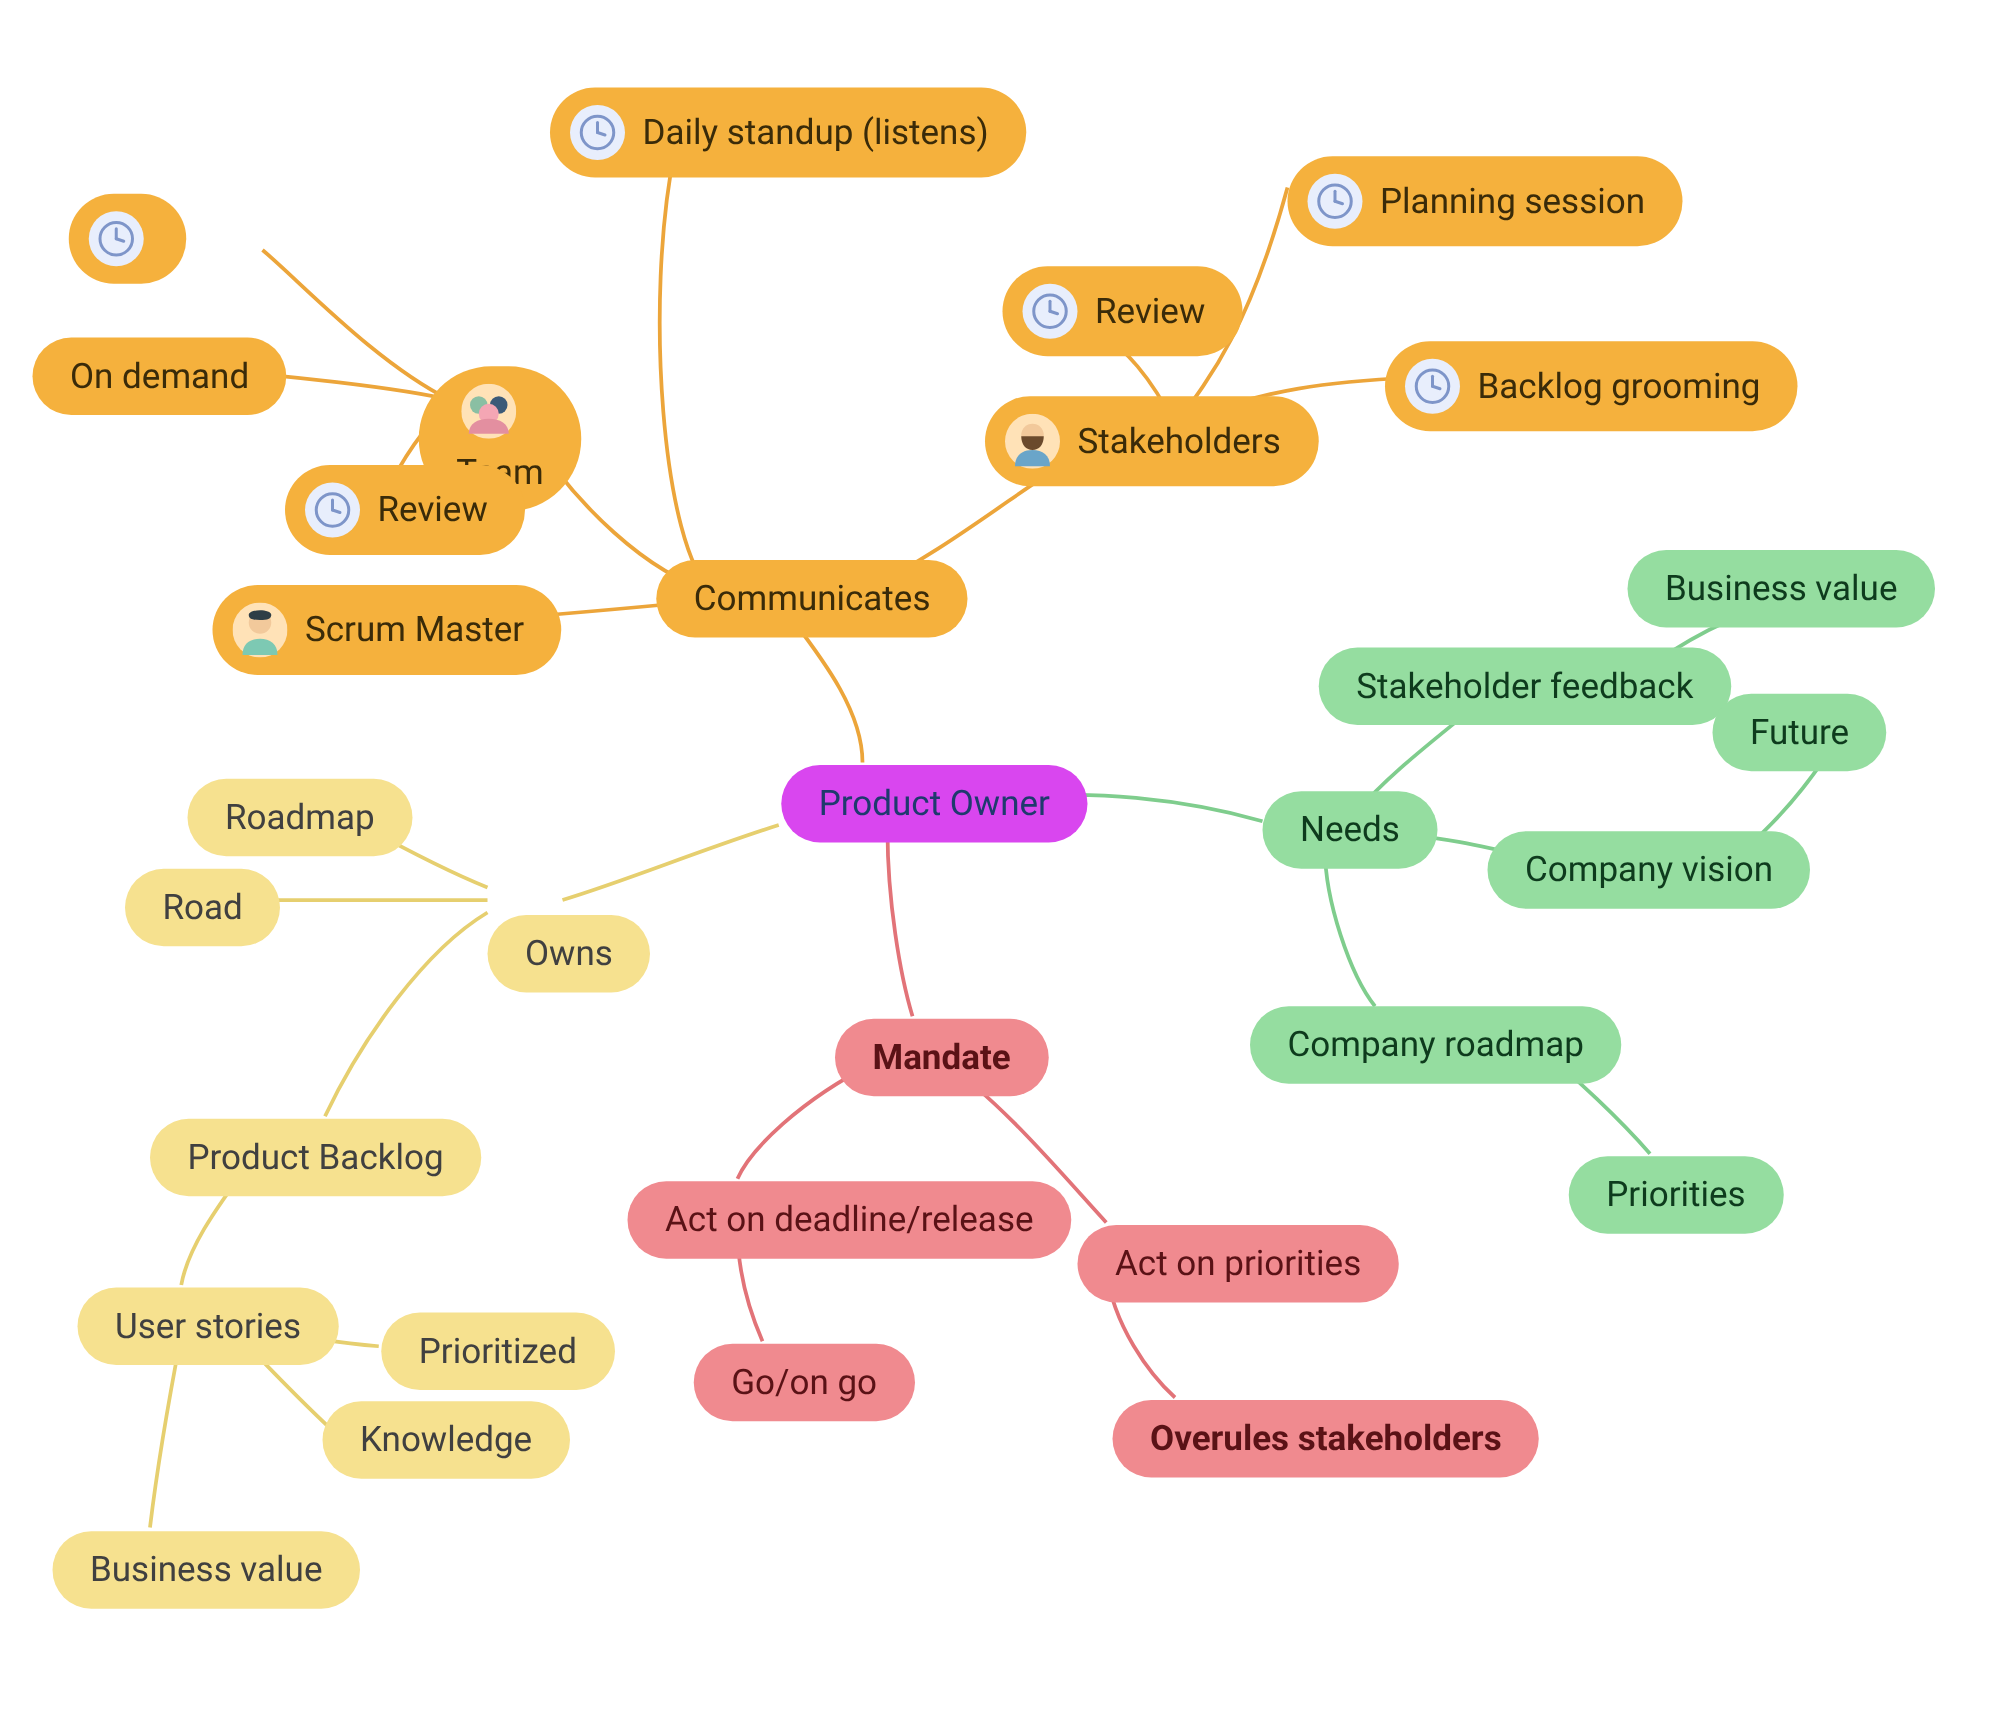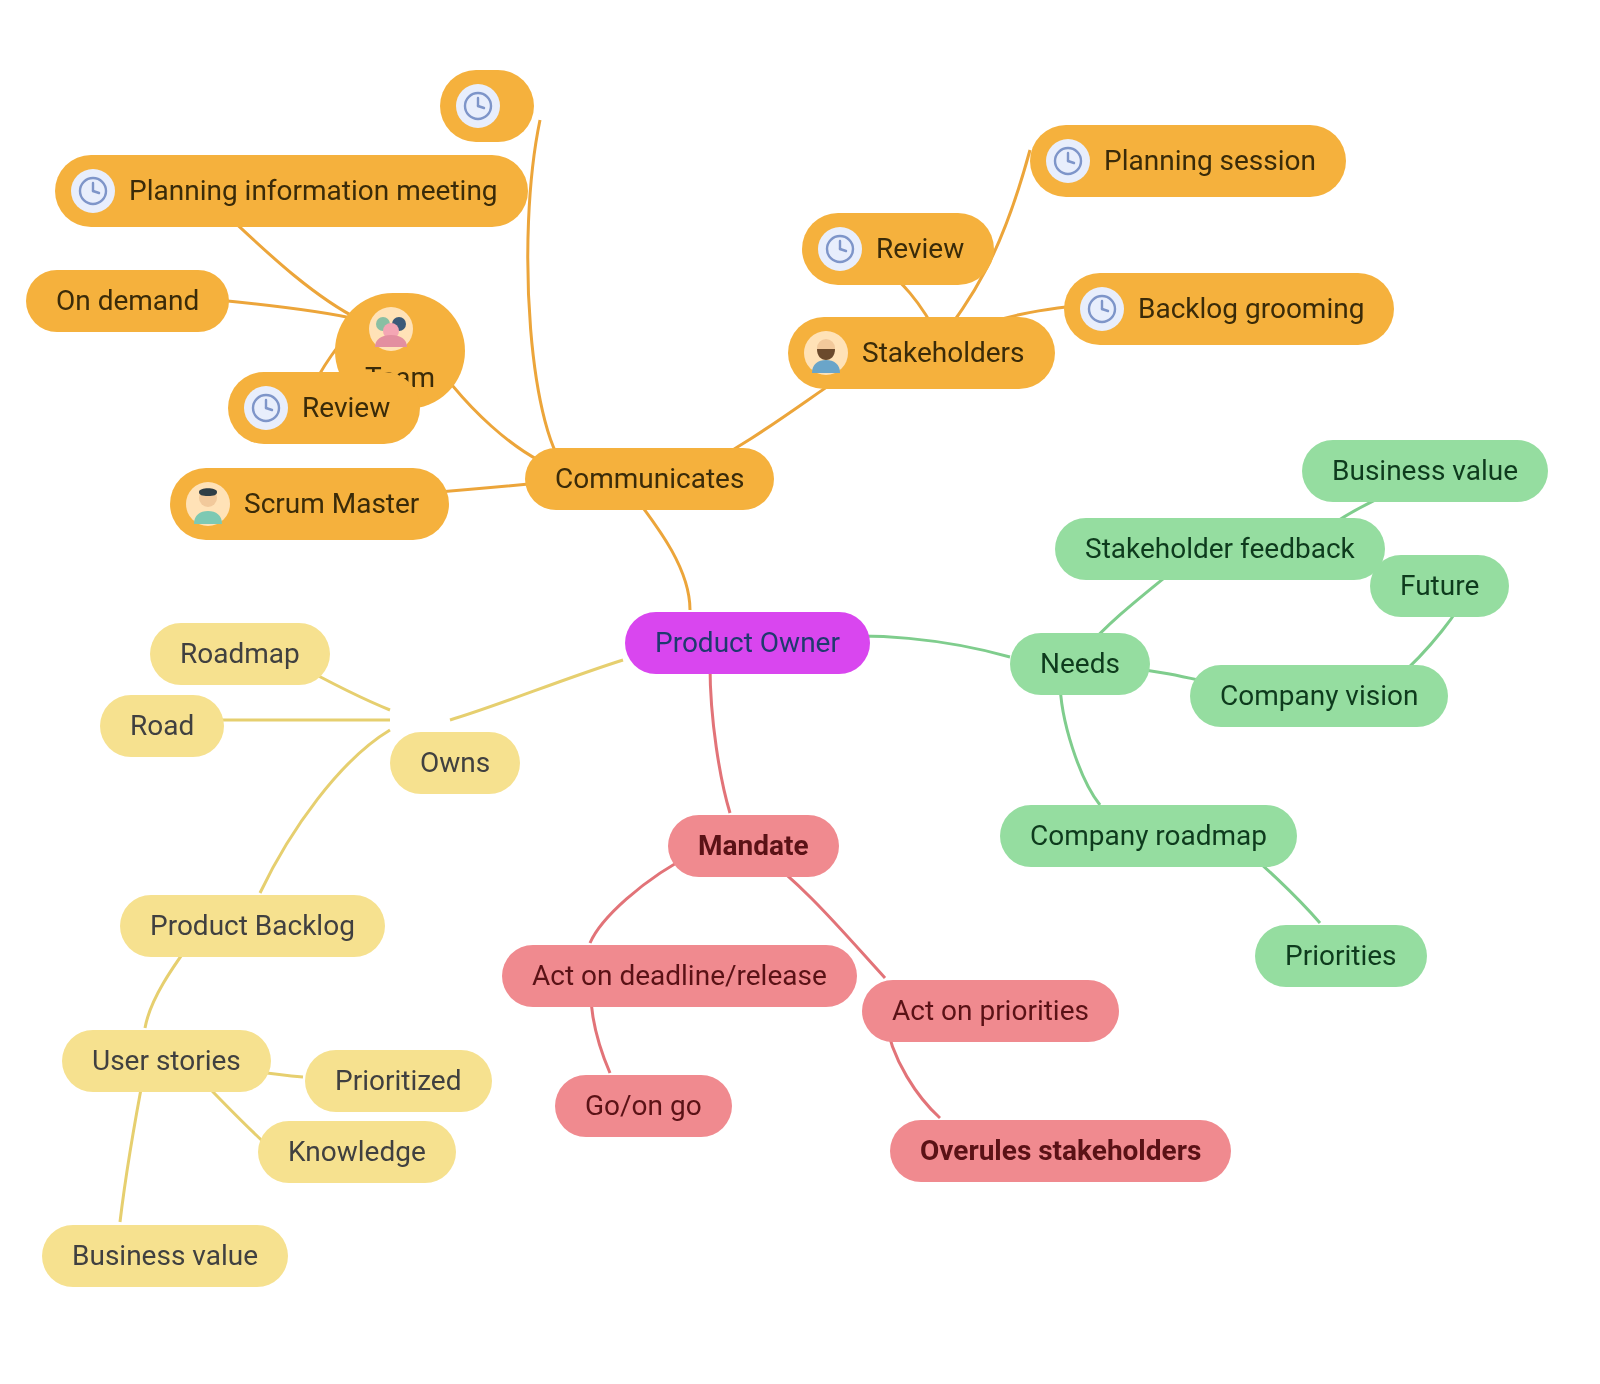--- a/index.html
+++ b/index.html
@@ -148,29 +148,29 @@
   </span>
   <span>Team</span>
 </div>
 
 <div class="node c-orange" style="left:55px; top:155px;">
   <span class="icon clock-icon">
     <svg viewBox="0 0 30 30">
         <use href="#ico-clock"></use>
       </svg>
   </span>
-  <span>Planning information meeting</span>
 </div>
 
 <div class="node c-orange" style="left:440px; top:70px;">
   <span class="icon clock-icon">
     <svg viewBox="0 0 30 30">
         <use href="#ico-clock"></use>
       </svg>
   </span>
+  <span>Daily standup (listens)</span>
 </div>
 
 <div class="node c-orange" style="left:26px; top:270px;">
   <span>On demand</span>
 </div>
 
 <div class="node c-orange" style="left:228px; top:372px;">
   <span class="icon clock-icon">
     <svg viewBox="0 0 30 30">
         <use href="#ico-clock"></use>
@@ -199,21 +199,21 @@
 
 <div class="node c-orange" style="left:1030px; top:125px;">
   <span class="icon clock-icon">
     <svg viewBox="0 0 30 30">
         <use href="#ico-clock"></use>
       </svg>
   </span>
   <span>Planning session</span>
 </div>
 
-<div class="node c-orange" style="left:1064px; top:273px;">
+<div class="node c-orange" style="left:1108px; top:273px;">
   <span class="icon clock-icon">
     <svg viewBox="0 0 30 30">
         <use href="#ico-clock"></use>
       </svg>
   </span>
   <span>Backlog grooming</span>
 </div>
 
 <div class="node c-orange" style="left:170px; top:468px;">
   <span class="icon avatar-icon">

